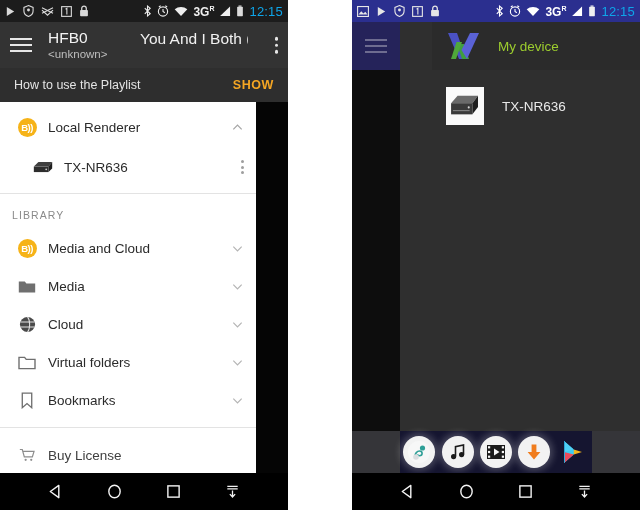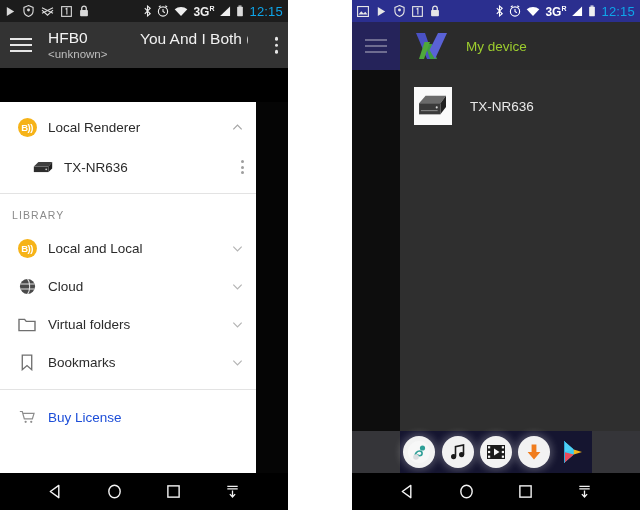--- a/index.html
+++ b/index.html
@@ -60,32 +60,32 @@
   .row .tail { margin-left:auto; display:flex; align-items:center; }
   .chev { width:13px; height:13px; color:#9b9b9b; }
   .bubble-ic { width:19px; height:19px; border-radius:50%; background:#f6b318;
                color:#ffffff; font-size:9.5px; font-weight:bold; display:flex;
                align-items:center; justify-content:center; letter-spacing:-0.5px; }
   .divider { height:1px; background:#e3e3e3; margin:5px 0; }
   .section-label { font-size:10.5px; color:#8a8a8a; letter-spacing:1.1px;
                    padding:0 12px; height:30px; display:flex; align-items:flex-end;
                    padding-bottom:8px; }
   .row-sub { padding-left:30px; }
-  .row-muted .lbl { color:#1d4ed8; }
+  .row-muted .lbl { color:#404040; }
   .kebab-sm { display:flex; flex-direction:column; gap:2.5px; }
   .kebab-sm i { width:3px; height:3px; border-radius:50%; background:#9e9e9e; display:block; }
 
   
   .r-body { position:absolute; left:0; top:22px; right:0; bottom:37px; background:#2e2e2e; }
   .r-scrim { position:absolute; left:0; top:0; width:48px; bottom:0; background:#0d0d0d; }
   .r-scrim-head { position:absolute; left:0; top:0; width:48px; height:48px;
                   background:#25235a; display:flex; align-items:center; justify-content:center; }
   .r-ham { width:22px; display:flex; flex-direction:column; gap:4px; }
   .r-ham i { height:2px; background:#6e6c90; display:block; }
-  .r-main { position:absolute; left:48px; top:0; right:0; bottom:0; background:#2f2f2f; }
+  .r-main { position:absolute; left:48px; top:0; right:0; bottom:0; background:#2f2f2f;padding-left:32px; }
   .r-appbar { height:48px; background:#2b2b2b; display:flex; align-items:center; padding:0 12px; }
   .r-logo { width:40px; height:32px; flex:0 0 40px; }
   .r-devlabel { margin-left:14px; font-size:13.5px; color:#9ccc2e; }
   .r-list { padding:10px 0 0 0; }
   .r-item { display:flex; align-items:center; height:52px; padding:0 14px; }
   .r-thumb { width:38px; height:38px; flex:0 0 38px; background:#fafafa;
              display:flex; align-items:center; justify-content:center; }
   .r-itemlabel { margin-left:18px; font-size:13.5px; color:#e9e9e9; }
   .r-timecode { position:absolute; left:0; bottom:0; width:48px; height:26px;
                 display:flex; align-items:center; justify-content:center;
@@ -195,20 +195,24 @@
         <div class="title-sub">&lt;unknown&gt;</div>
       </div>
       <div class="nowplaying">You And I Both (</div>
       <div class="kebab">
           <i></i>
           <i></i>
           <i></i>
         </div>
     </div>
 
+    <div class="tipbar">
+      <span class="tip-text">How to use the Playlist</span>
+      <span class="tip-action">SHOW</span>
+    </div>
 
     <div class="drawer">
 
       <div class="row" style="margin-top:6px;">
         <span class="glyph">
           <span class="bubble-ic"><span>B</span>))</span>
         </span>
         <span class="lbl txt">Local Renderer</span>
         <span class="tail">
           <svg class="chev" viewBox="0 0 14 14">
@@ -235,28 +239,41 @@
       </div>
 
       <div class="divider"></div>
 
       <div class="section-label">LIBRARY</div>
 
       <div class="row">
         <span class="glyph">
           <span class="bubble-ic"><span>B</span>))</span>
         </span>
-        <span class="lbl txt">Local and Local</span>
+        <span class="lbl txt">Media and Cloud</span>
         <span class="tail">
           <svg class="chev" viewBox="0 0 14 14">
               <path d="M2.5 5 L7 9.5 L11.5 5" fill="none" stroke="#b4b4b4" stroke-width="1.3"></path>
             </svg>
         </span>
       </div>
 
+      <div class="row">
+        <span class="glyph">
+          <svg width="18" height="15" viewBox="0 0 18 15">
+              <path d="M0.8 2.4h6l1.6 2h8.8v9.2H0.8Z" fill="#6f6f6f"></path>
+            </svg>
+        </span>
+        <span class="lbl txt">Media</span>
+        <span class="tail">
+          <svg class="chev" viewBox="0 0 14 14">
+              <path d="M2.5 5 L7 9.5 L11.5 5" fill="none" stroke="#b4b4b4" stroke-width="1.3"></path>
+            </svg>
+        </span>
+      </div>
 
       <div class="row">
         <span class="glyph">
           <svg width="17" height="17" viewBox="0 0 18 18">
               <circle cx="9" cy="9" r="8" fill="#4a4a4a"></circle>
               <path d="M9 1c3 3.5 3 12.5 0 16" fill="none" stroke="#e2e2e2" stroke-width="1.1"></path>
               <path d="M1.4 6.4h15.2M1.4 11.6h15.2" stroke="#e2e2e2" stroke-width="1.1"></path>
             </svg>
         </span>
         <span class="lbl txt">Cloud</span>

